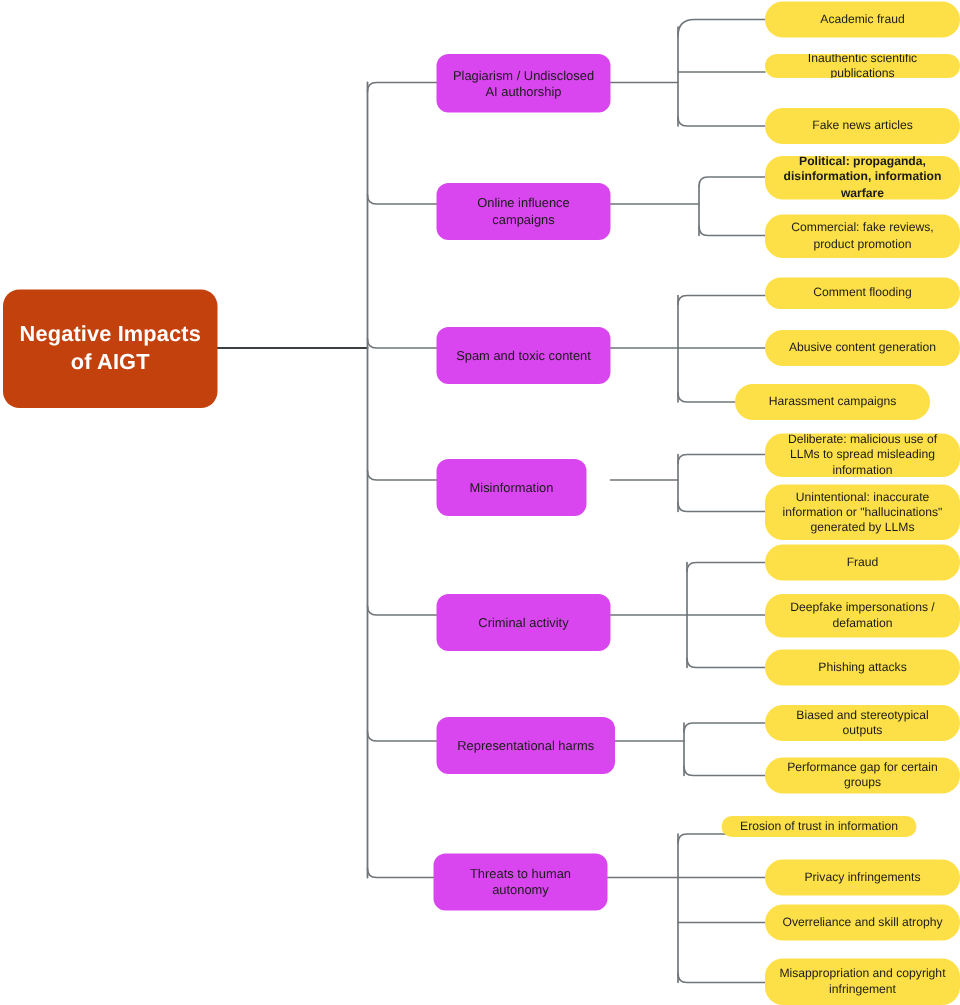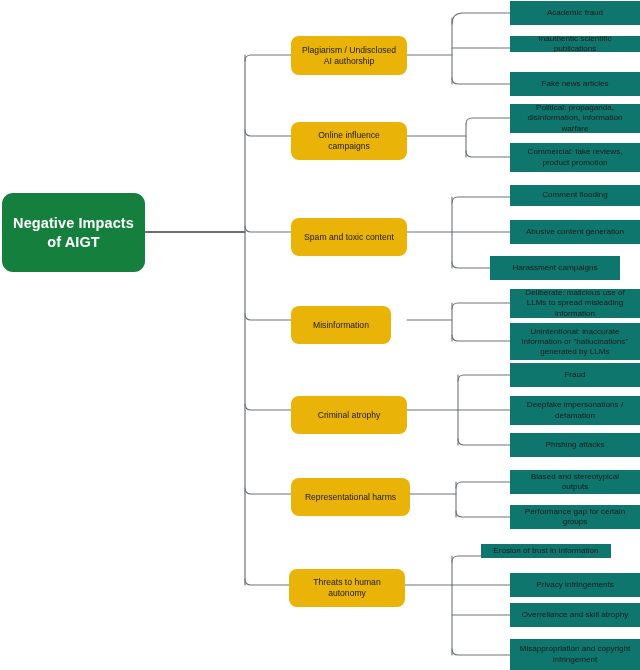--- a/index.html
+++ b/index.html
@@ -31,41 +31,41 @@
     box-sizing: border-box;
     display: flex;
     align-items: center;
     justify-content: center;
     text-align: center;
     border-radius: 7px;
     line-height: 1.25;
     overflow: hidden;
   }
   .node-root {
-    background: #15803d;
+    background: #c2410c;
     color: #ffffff;
     font-size: 14.5px;
     font-weight: bold;
     border-radius: 11px;
     letter-spacing: .1px;
     padding: 4px 8px;
   }
   .node-branch {
-    background: #eab308;
+    background: #d946ef;
     color: #1a1a1a;
     font-size: 8.6px;
     padding: 19px 9px;
     border-radius: 8px;
   }
   .node-leaf {
-    background: #0f766e;
+    background: #fde047;
     color: #1a1a1a;
     font-size: 8.1px;
     padding: 3px 7px;
-    border-radius: 0;
+    border-radius: 12px;
   }
   .node-leaf.clipped {
   }
 </style>
 </head>
 <body>
 
 <div id="canvas">
 
   <svg id="edges" viewBox="0 0 640 670" xmlns="http://www.w3.org/2000/svg">
@@ -139,42 +139,42 @@
 
   <div class="node node-branch" style="left:291px; top:218px; width:116px; height:28px;">
     <span>Spam and toxic content</span>
   </div>
 
   <div class="node node-branch" style="left:291px; top:306px; width:100px; height:28px;">
     <span>Misinformation</span>
   </div>
 
   <div class="node node-branch" style="left:291px; top:396px; width:116px; height:28px;">
-    <span>Criminal atrophy</span>
+    <span>Criminal activity</span>
   </div>
 
   <div class="node node-branch" style="left:291px; top:478px; width:119px; height:32px;">
     <span>Representational harms</span>
   </div>
 
   <div class="node node-branch" style="left:289px; top:569px; width:116px; height:32px;">
     <span>Threats to human autonomy</span>
   </div>
 
   <div class="node node-leaf" style="left:510px; top:1px; width:130px; height:24px;">
     <span>Academic fraud</span>
   </div>
   <div class="node node-leaf" style="left:510px; top:36px; width:130px; height:16px;">
     <span>Inauthentic scientific publications</span>
   </div>
   <div class="node node-leaf" style="left:510px; top:72px; width:130px; height:24px;">
     <span>Fake news articles</span>
   </div>
 
-  <div class="node node-leaf" style="left:510px; top:104px; width:130px; height:29px;">
+  <div class="node node-leaf" style="left:510px; top:104px; width:130px; height:29px;font-weight:bold;">
     <span>Political: propaganda, disinformation, information warfare</span>
   </div>
   <div class="node node-leaf" style="left:510px; top:143px; width:130px; height:29px;">
     <span>Commercial: fake reviews, product promotion</span>
   </div>
 
   <div class="node node-leaf" style="left:510px; top:185px; width:130px; height:21px;">
     <span>Comment flooding</span>
   </div>
   <div class="node node-leaf" style="left:510px; top:220px; width:130px; height:24px;">

